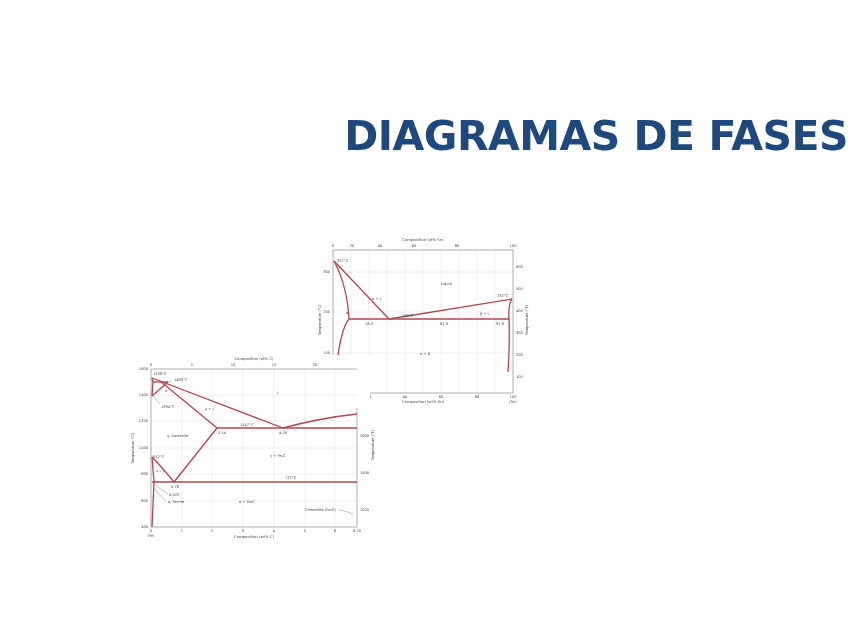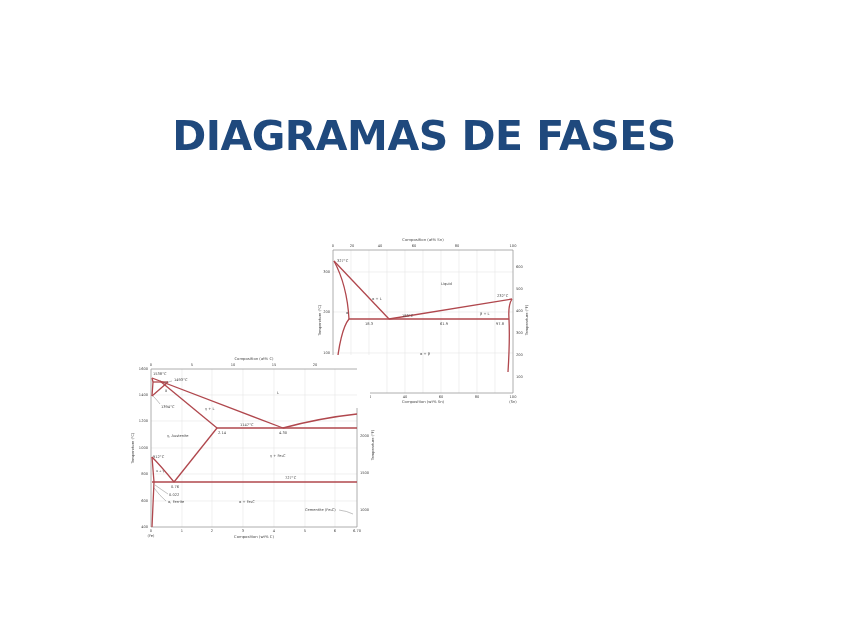--- a/index.html
+++ b/index.html
@@ -1,18 +1,18 @@
 <!DOCTYPE html>
 <html><head>
 <meta charset="utf-8">
 <style>
   html, body { margin: 0; padding: 0; background: #ffffff; }
   body { width: 848px; height: 636px; position: relative; overflow: hidden; font-family: "DejaVu Sans", sans-serif; }
   .slide-title {
-    position: absolute; left: 0; top: 112px; width: 848px; text-align: center;
+    position: absolute; left: 0; top: 112px; width: 848px; text-align: right;
     font-family: "DejaVu Sans", sans-serif; font-size: 41px; font-weight: bold;
     color: #1f497d; letter-spacing: -0.5px;
   }
   svg.diagram { position: absolute; left: 0; top: 0; }
   .t { font-family: "DejaVu Sans", sans-serif; fill: #444; }
 </style>
 </head>
 <body>
 
 <div class="slide-title">DIAGRAMAS DE FASES</div>

